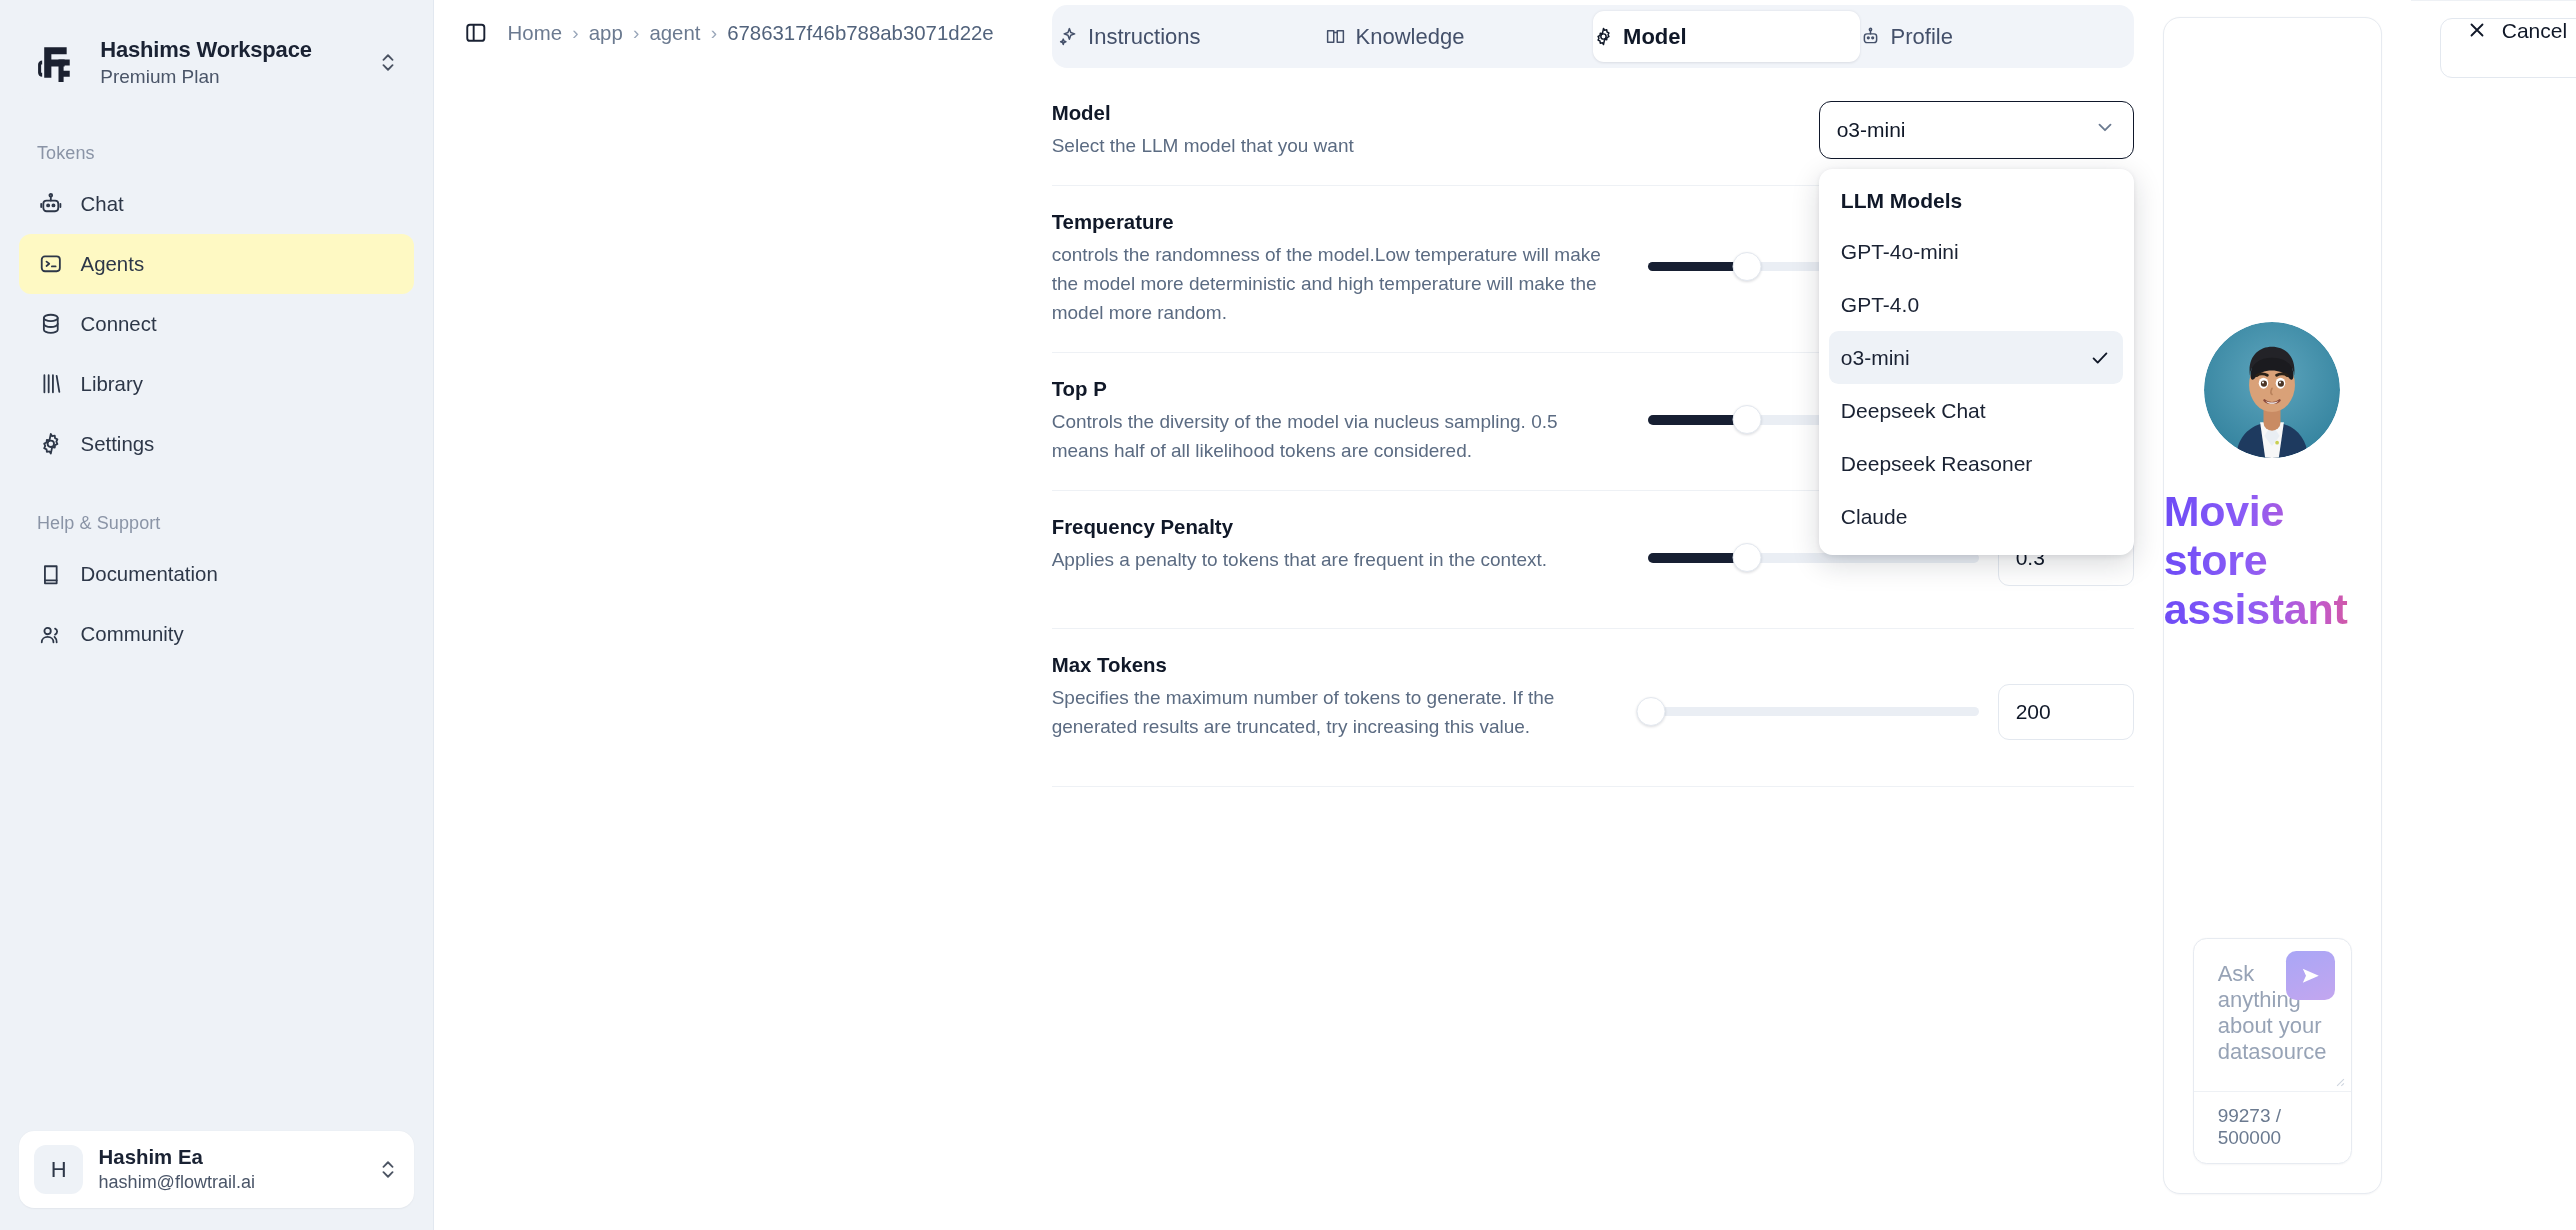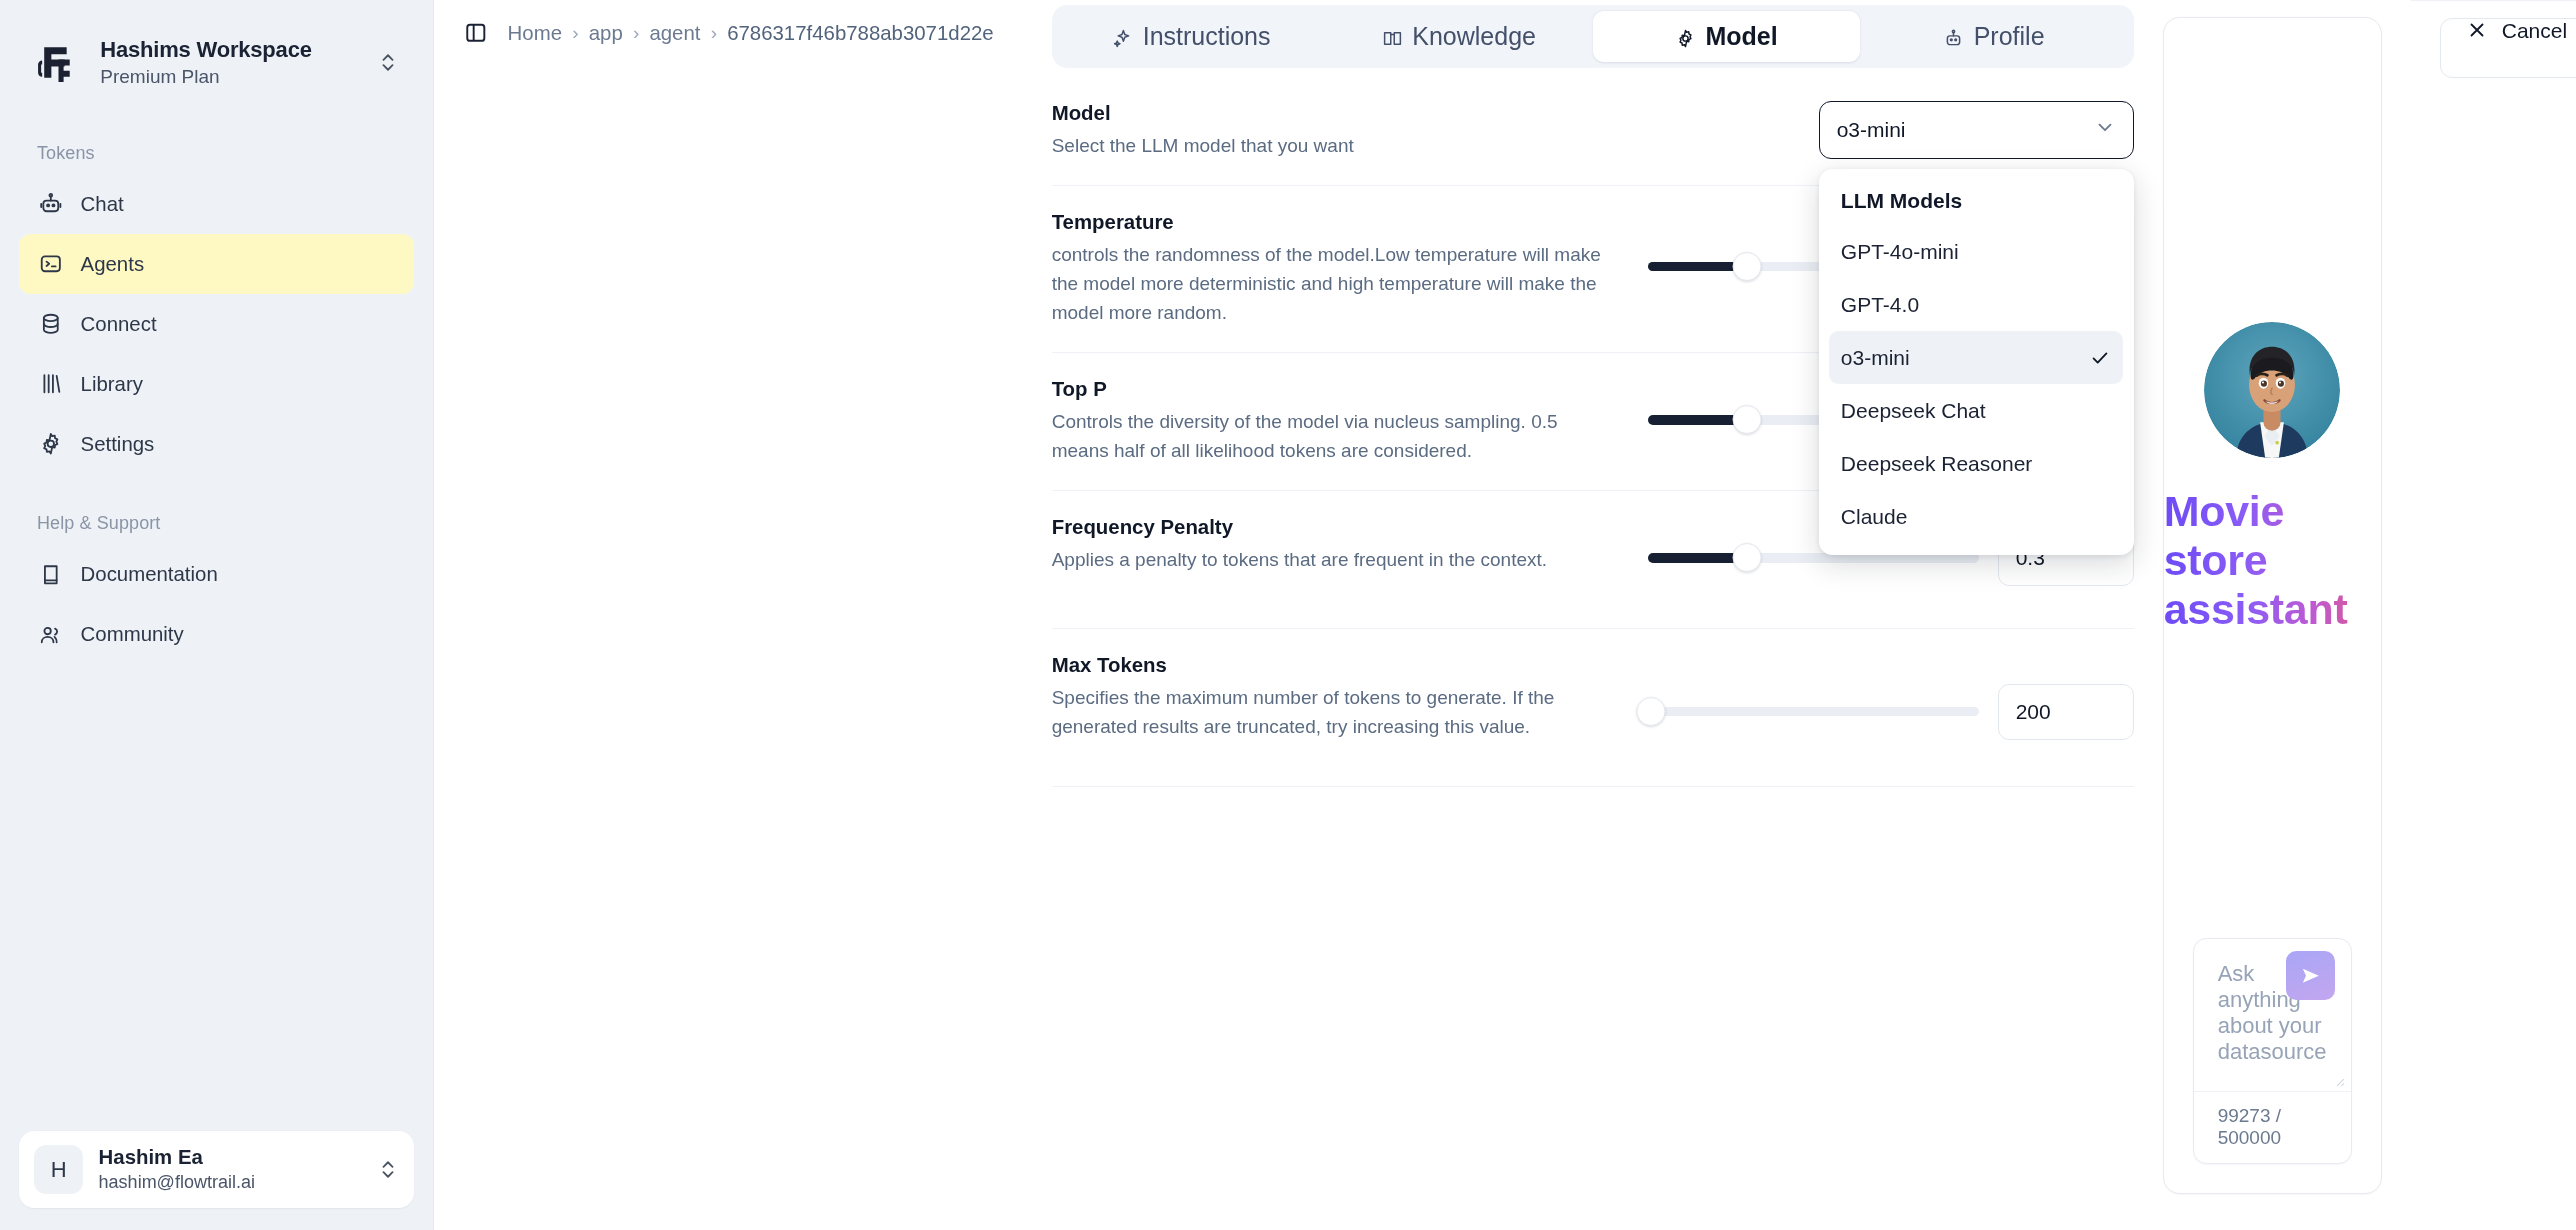--- a/index.html
+++ b/index.html
@@ -98,22 +98,22 @@
   .tabs {
     background: #f1f4f9;
     border-radius: 15.3px;
     height: 63px;
     display: flex; align-items: center;
     padding: 6px;
     gap: 0;
   }
   .tab {
     flex: 1; height: 51px;
-    display: flex; align-items: center; justify-content: center; gap: 9.4px;
-    font-size: 25px; color: #44506a;
+    display: flex; align-items: center; justify-content: flex-start; gap: 9.4px;
+    font-size: 22px; color: #44506a;
     border-radius: 11px;
     cursor: pointer;
   }
   .tab .ico { width: 21px; height: 21px; flex: 0 0 21px; }
   .tab.active { background: #ffffff; color: #101828; font-weight: 700; box-shadow: 0 0.9px 2.6px rgba(16,24,40,.10); }
 
   .rows { margin-top: 8.5px; }
   .row {
     display: flex; align-items: flex-start;
     padding: 24px 0 24px 0;

